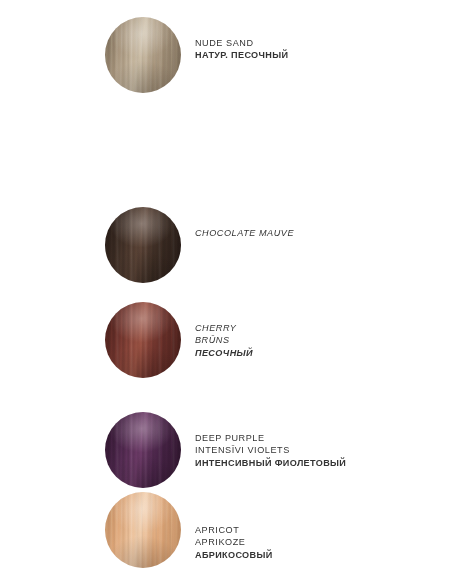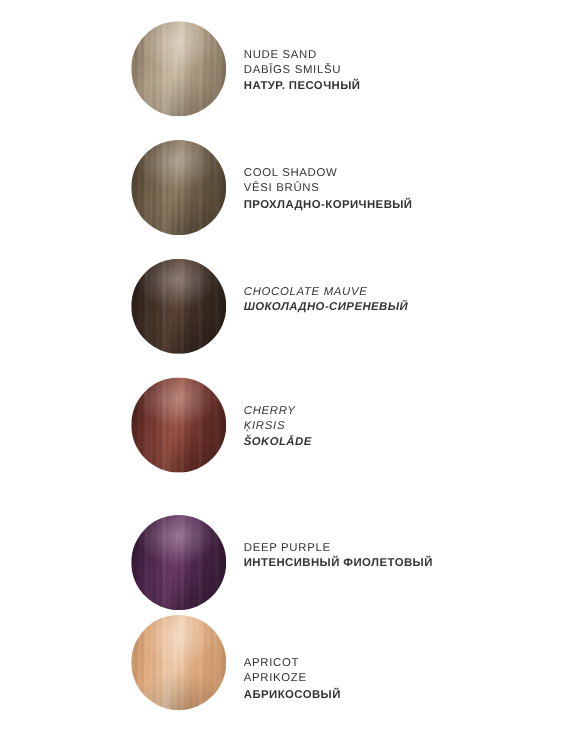--- a/index.html
+++ b/index.html
@@ -114,79 +114,63 @@
       <div class="swatch-wrap">
         <div class="swatch">
           <div class="base" style="background: linear-gradient(100deg, rgb(121, 106, 86) 0%, rgb(169, 151, 127) 22%, rgb(205, 191, 168) 46%, rgb(169, 151, 127) 66%, rgb(121, 106, 86) 100%);"></div>
           <div class="strands"></div>
           <div class="strands2"></div>
           <div class="sheen"></div>
         </div>
       </div>
       <div class="labels" style="top: 20px;">
         <div class="line en">NUDE SAND</div>
-        <div class="line lv">DABĪGS SMILŠU</div>
         <div class="line ru">НАТУР. ПЕСОЧНЫЙ</div>
-      </div>
-    </div>
-    <div class="shade-row" style="top: 112px;">
-      <div class="swatch-wrap">
-        <div class="swatch">
-          <div class="base" style="background: linear-gradient(100deg, rgb(70, 58, 43) 0%, rgb(106, 90, 69) 22%, rgb(141, 124, 99) 46%, rgb(106, 90, 69) 66%, rgb(70, 58, 43) 100%);"></div>
-          <div class="strands"></div>
-          <div class="strands2"></div>
-          <div class="sheen"></div>
-        </div>
-      </div>
-      <div class="labels" style="top: 20px;">
-        <div class="line en">COOL SHADOW</div>
-        <div class="line lv">VĒSI BRŪNS</div>
-        <div class="line ru">ПРОХЛАДНО-КОРИЧНЕВЫЙ</div>
       </div>
     </div>
     <div class="shade-row" style="top: 207px;">
       <div class="swatch-wrap">
         <div class="swatch">
           <div class="base" style="background: linear-gradient(100deg, rgb(34, 24, 20) 0%, rgb(60, 44, 35) 22%, rgb(90, 67, 54) 46%, rgb(60, 44, 35) 66%, rgb(34, 24, 20) 100%);"></div>
           <div class="strands"></div>
           <div class="strands2"></div>
           <div class="sheen"></div>
         </div>
       </div>
       <div class="labels" style="top: 20px; font-style: italic;">
         <div class="line en">CHOCOLATE MAUVE</div>
-        <div class="line ru">ШОКОЛАДНО-СИРЕНЕВЫЙ</div>
       </div>
     </div>
     <div class="shade-row" style="top: 302px; font-style: italic;">
       <div class="swatch-wrap">
         <div class="swatch">
           <div class="base" style="background: linear-gradient(100deg, rgb(68, 28, 24) 0%, rgb(110, 51, 44) 22%, rgb(154, 82, 67) 46%, rgb(110, 51, 44) 66%, rgb(68, 28, 24) 100%);"></div>
           <div class="strands"></div>
           <div class="strands2"></div>
           <div class="sheen"></div>
         </div>
       </div>
       <div class="labels" style="top: 20px;">
         <div class="line en">CHERRY</div>
-        <div class="line lv">ĶIRSIS</div>
-        <div class="line ru">ŠOKOLĀDE</div>
+        <div class="line lv">BRŪNS</div>
+        <div class="line ru">ПЕСОЧНЫЙ</div>
       </div>
     </div>
     <div class="shade-row" style="top: 412px;">
       <div class="swatch-wrap">
         <div class="swatch">
           <div class="base" style="background: linear-gradient(100deg, rgb(43, 19, 41) 0%, rgb(74, 37, 73) 22%, rgb(107, 58, 102) 46%, rgb(74, 37, 73) 66%, rgb(43, 19, 41) 100%);"></div>
           <div class="strands"></div>
           <div class="strands2"></div>
           <div class="sheen"></div>
         </div>
       </div>
       <div class="labels" style="top: 20px;">
         <div class="line en">DEEP PURPLE</div>
+        <div class="line lv">INTENSĪVI VIOLETS</div>
         <div class="line ru">ИНТЕНСИВНЫЙ ФИОЛЕТОВЫЙ</div>
       </div>
     </div>
     <div class="shade-row" style="top: 492px;">
       <div class="swatch-wrap">
         <div class="swatch">
           <div class="base" style="background: linear-gradient(100deg, rgb(192, 141, 98) 0%, rgb(224, 170, 125) 22%, rgb(242, 207, 174) 46%, rgb(224, 170, 125) 66%, rgb(192, 141, 98) 100%);"></div>
           <div class="strands"></div>
           <div class="strands2"></div>
           <div class="sheen"></div>

